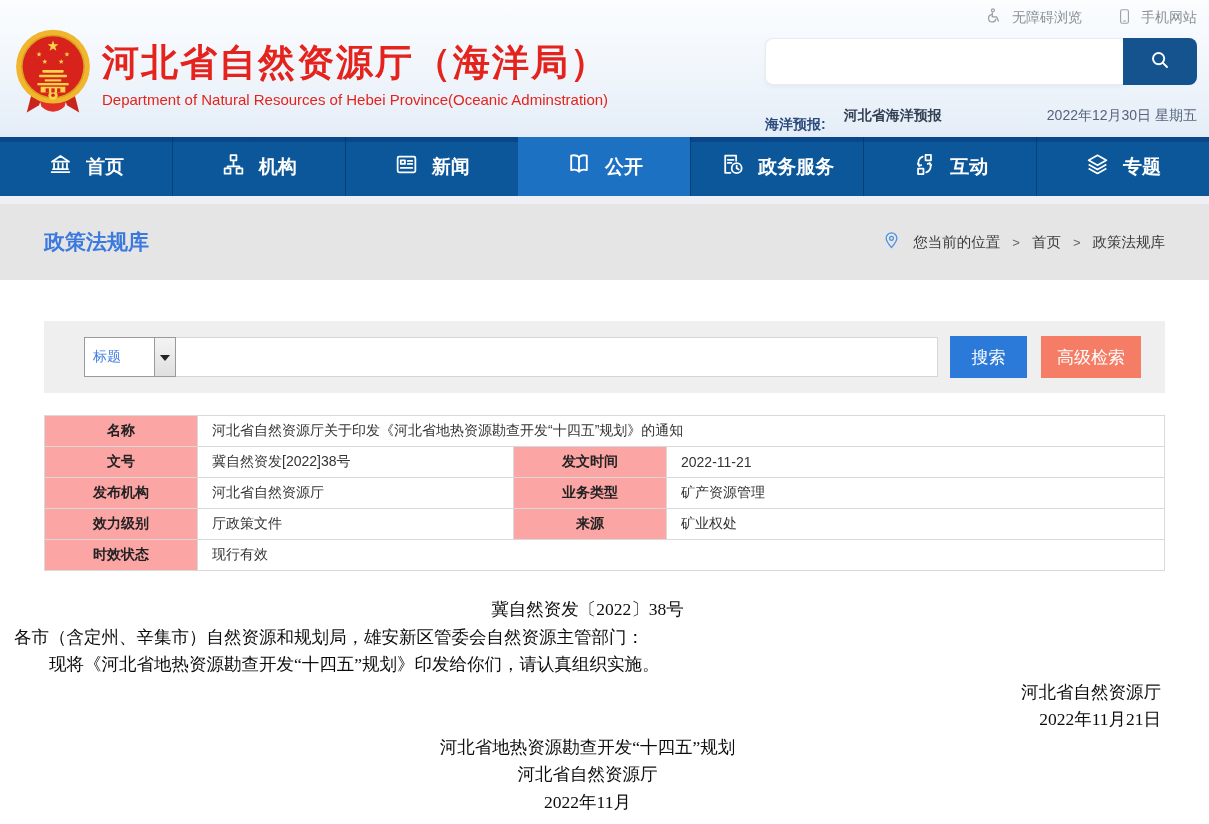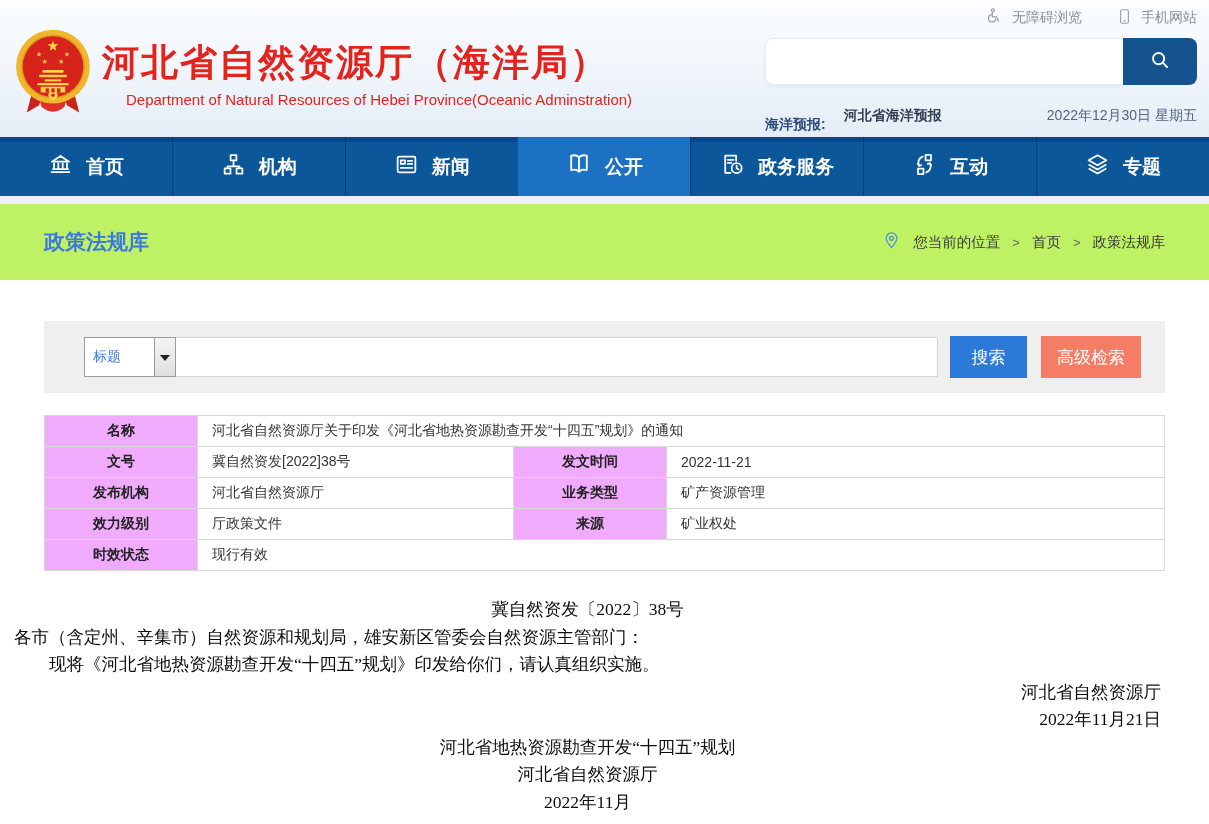--- a/index.html
+++ b/index.html
@@ -3,42 +3,42 @@
 <meta charset="utf-8">
 <style>
   * { margin:0; padding:0; box-sizing:border-box; }
   body { background:#fff; font-family:"Liberation Sans", sans-serif; color:#333; }
   .page { width:1209px; margin:0 auto; background:#fff; min-height:824px; }
 
   
   .site-header{ height:137px; background:linear-gradient(180deg,#fbfdff 0%,#f0f5fb 55%,#e4edf7 100%); padding:0 12px; display:flex; justify-content:space-between; }
   .brand{ display:flex; align-items:center; gap:8px; padding-top:14px; cursor:pointer; }
   .brand-text h1{ color:#e4231d; font-size:37px; font-weight:bold; letter-spacing:2px; line-height:1.1; }
-  .brand-text .subtitle{ color:#e4231d; font-size:15px; margin-top:8px;margin-left:24px; }
+  .brand-text .subtitle{ color:#e4231d; font-size:15px; margin-top:8px; }
   .header-right{ width:432px; padding-top:6px; }
   .top-links{ display:flex; justify-content:flex-end; gap:34px; color:#8a8f96; font-size:14px; height:24px; align-items:center; }
   .top-link{ display:flex; align-items:center; gap:8px; cursor:pointer; }
   .top-link svg{ color:#9aa0a8; }
   .hsearch{ display:flex; margin-top:8px; height:47px; }
   .hsearch input{ flex:1; border:1px solid #e8ebef; border-right:none; border-radius:8px 0 0 8px; background:#fff; padding:0 12px; font-size:15px; outline:none; box-shadow:0 2px 4px rgba(30,60,110,.06); }
   .hsearch button{ width:74px; border:none; background:#15538f; border-radius:0 8px 8px 0; cursor:pointer; display:flex; align-items:center; justify-content:center; color:#fff; }
   .forecast{ display:flex; align-items:center; margin-top:13px; font-size:14px; }
   .forecast .flabel{ color:#2c4a7c; font-weight:bold;margin-top:18px; }
   .forecast .fvalue{ color:#333f54; font-weight:bold; margin-left:18px; cursor:pointer; }
   .forecast .fdate{ margin-left:auto; color:#55637d; }
 
   
   .nav{ display:flex; height:59px; background:linear-gradient(180deg,#09468a 0,#09468a 5px,#0b5799 5px); }
   .nav-item{ flex:1; display:flex; align-items:center; justify-content:center; gap:13px; color:#fff; font-size:19px; font-weight:bold; cursor:pointer; }
   .nav-item + .nav-item{ border-left:1px solid rgba(5,45,88,.55); }
   .nav-item.active{ background:#1d71c3; border-left-color:transparent; }
   .nav-item svg{ flex:none; }
 
   
-  .band{ background:#bef264; height:84px; display:flex; align-items:center; border-top:8px solid #eef0f6; }
+  .band{ background:#e5e5e5; height:84px; display:flex; align-items:center; border-top:8px solid #eef0f6; }
   .band-inner{ width:1121px; margin:0 auto; display:flex; justify-content:space-between; align-items:center; }
   .band-title{ color:#3b79de; font-size:21px; font-weight:bold; }
   .crumbs{ display:flex; align-items:center; gap:12px; color:#3c3c3c; font-size:14.5px; }
   .crumbs .sep{ color:#666; font-size:13px; }
   .crumb-link{ cursor:pointer; }
 
   
   .container{ width:1121px; margin:0 auto; }
   .search-box{ margin-top:41px; background:#efefef; padding:15px 24px 15px 40px; display:flex; align-items:center; }
   .select-box{ width:92px; height:40px; background:#fff; border:1px solid #9a9a9a; display:flex; align-items:center; cursor:pointer; }
@@ -46,21 +46,21 @@
   .sel-btn{ width:21px; height:38px; background:linear-gradient(180deg,#f4f4f4,#dfdfdf); border-left:1px solid #9a9a9a; display:flex; align-items:center; justify-content:center; }
   .sel-btn::after{ content:""; border:5px solid transparent; border-top:6px solid #222; margin-top:6px; }
   .search-box input{ flex:1; height:40px; border:1px solid #d6d6d6; border-left:none; background:#fff; padding:0 10px; font-size:14px; outline:none; }
   .btn{ height:42px; border:none; color:#fff; font-size:17px; cursor:pointer; }
   .btn-search{ width:77px; margin-left:12px; background:#2b79d8; }
   .btn-adv{ width:100px; margin-left:14px; background:#f57d66; }
 
   
   .detail{ width:100%; margin-top:22px; border-collapse:collapse; font-size:14px; }
   .detail td{ border:1px solid #d9d9d9; height:31px; padding:4px 14px; }
-  .detail td.lbl{ width:153px; background:#f0abfc; text-align:center; font-weight:bold; color:#222; padding:4px 6px; }
+  .detail td.lbl{ width:153px; background:#fca5a5; text-align:center; font-weight:bold; color:#222; padding:4px 6px; }
   .detail td.val{ color:#333; }
   .detail td.v1{ width:316px; }
 
   
   .document{ font-family:"Liberation Serif","DejaVu Serif",serif; font-size:17.5px; color:#0c0c0c; line-height:27.5px; margin:25px 48px 40px 14px; }
   .document .center{ text-align:center; }
   .document .right{ text-align:right; }
   .document .indent{ text-indent:2em; }
 </style>
 </head>

